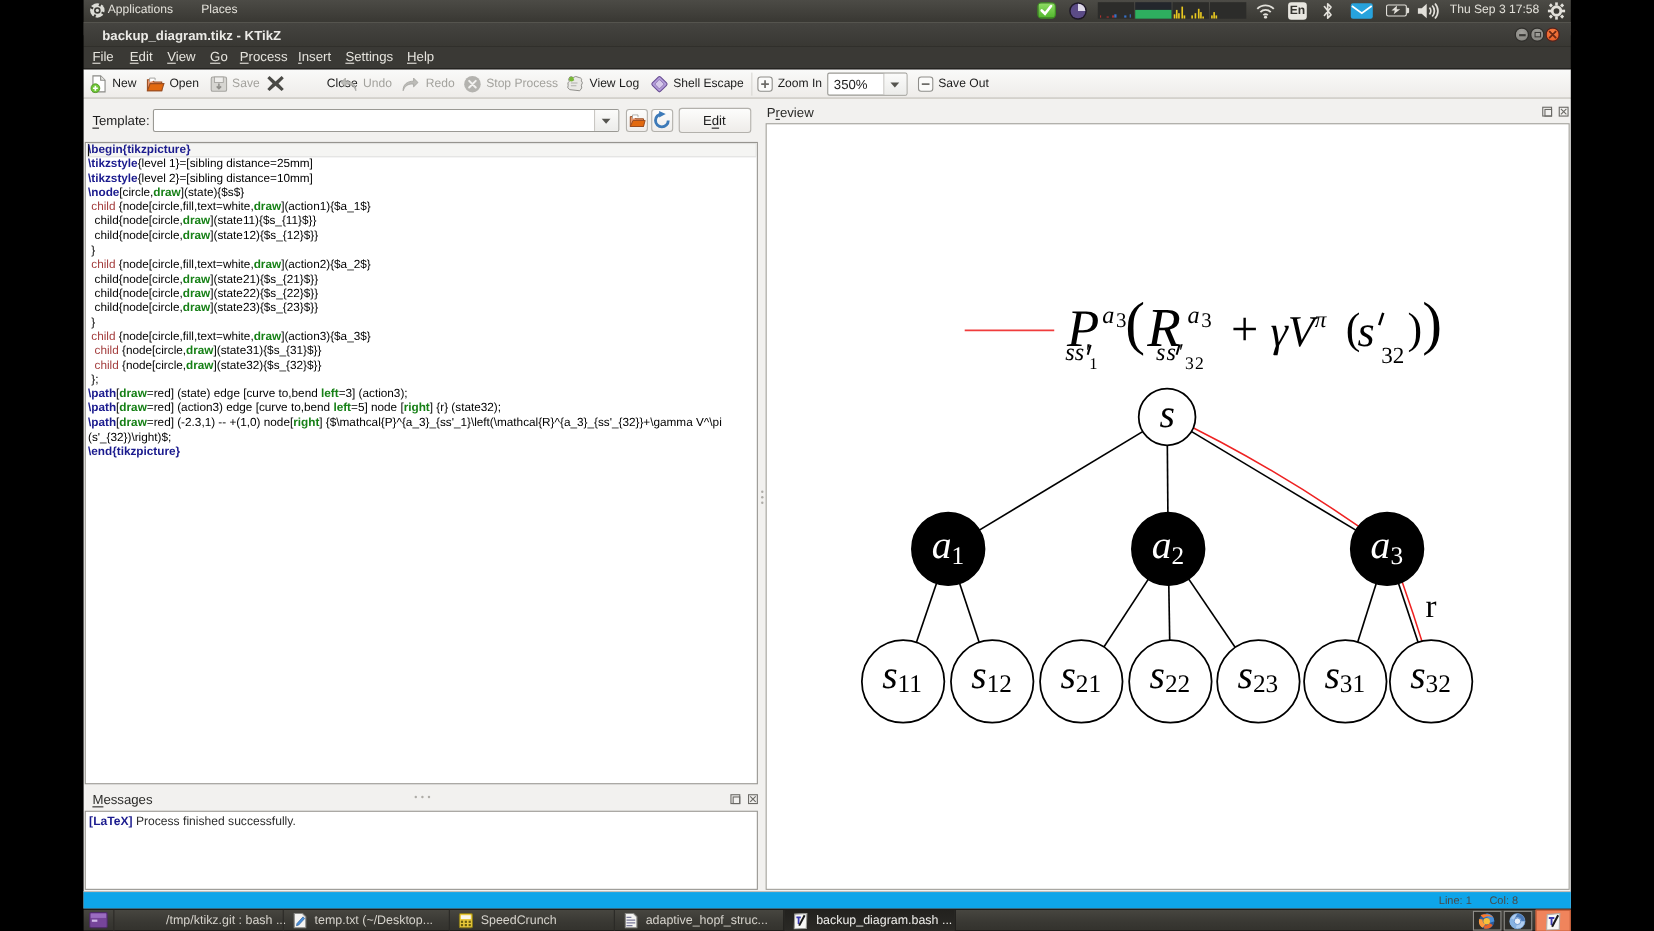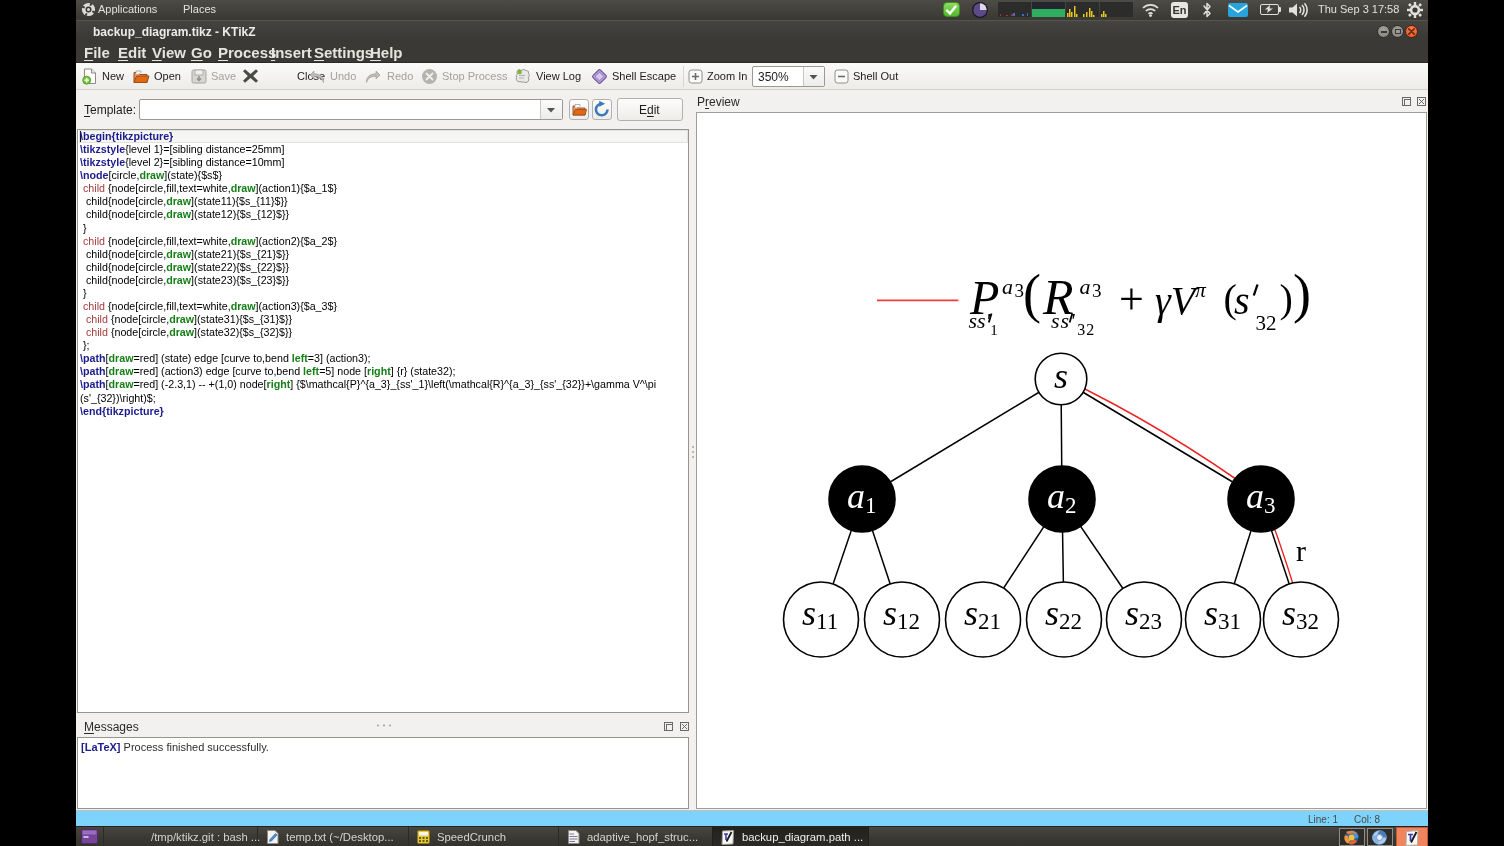--- a/index.html
+++ b/index.html
@@ -6,25 +6,25 @@
     font-family:"Liberation Sans",sans-serif;}
   .abs{position:absolute;}
   #panel-top{left:76px;top:0;width:1352px;height:32px;
     background:linear-gradient(#4c4b46,#3b3a35 55%,#353430);color:#dfddd6;}
   #titlebar{left:76px;top:20px;width:1352px;height:22px;
     background:linear-gradient(#454440,#3c3b37 70%,#393833);border-top:1px solid #55544e;box-sizing:border-box;}
   #menubar{left:76px;top:42px;width:1352px;height:20px;background:#3a3935;}
   #toolbar{left:76px;top:62px;width:1352px;height:28px;
     background:linear-gradient(#fafaf9,#eeece9);border-top:1px solid #2b2a27;border-bottom:1px solid #d4d1cb;box-sizing:border-box;}
   #midbg{left:76px;top:90px;width:1352px;height:736px;background:#f2f1ef;}
-  #statusbar{left:76px;top:810px;width:1352px;height:16px;background:#7dd3fc;border-top:1px solid #c2bfba;box-sizing:border-box;}
+  #statusbar{left:76px;top:810px;width:1352px;height:16px;background:#0ea5e9;border-top:1px solid #c2bfba;box-sizing:border-box;}
   #taskbar{left:76px;top:826px;width:1352px;height:20px;
     background:linear-gradient(#474640,#393833 60%,#33322d);border-top:1px solid #23221f;box-sizing:border-box;}
   .ptxt{position:absolute;font-size:11px;color:#e3e1da;}
-  .mitem{position:absolute;font-size:15px;color:#e6e4de;font-weight:bold;}
+  .mitem{position:absolute;font-size:12px;color:#e6e4de;}
   .mitem u{text-decoration-thickness:1px;text-underline-offset:2px;}
   .tbtn{position:absolute;top:0;height:26px;display:flex;align-items:center;font-size:11px;color:#1c1c1c;}
   .tbtn.dis{color:#a3a29d;}
   .tlabel{margin-left:4px;}
   
   #editor{left:77px;top:129px;width:612px;height:584px;background:#fff;border:1px solid #96948f;box-sizing:border-box;padding-left:44px;}
   #edpre{position:absolute;left:2px;top:0px;margin:0;font-family:"Liberation Sans",sans-serif;
     font-size:10.7px;line-height:13.08px;white-space:pre;color:#000;letter-spacing:0px;}
   .kw{color:#1b1b8e;font-weight:bold;}
   .gr{color:#168016;font-weight:bold;}
@@ -255,21 +255,21 @@
      <div style="position:absolute;left:5px;top:3px;font-size:12px;color:#1c1c1c;">350%</div>
      <div style="position:absolute;right:0;top:0;width:20px;height:19px;border-left:1px solid #c9c7c3;background:linear-gradient(#fbfbfa,#ececea);"><svg width="19" height="19">
           <path d="M5.5 8 L13.5 8 L9.5 12.5 Z" fill="#55544f"></path>
         </svg></div>
   </div>
   <div class="tbtn" style="left:758px;">
     <svg width="15" height="15" viewBox="0 0 15 15">
         <rect x="1" y="1" width="13" height="13" rx="2.5" fill="#fbfbfa" stroke="#8f8e8a"></rect>
         <path d="M4 7.5 L11 7.5" stroke="#6e6d69" stroke-width="1.6"></path>
       </svg>
-    <span class="tlabel">Shell Out</span>
+    <span class="tlabel">Save Out</span>
     </div>
 </div>
 <div id="midbg" class="abs"></div>
 
 <div class="abs" style="left:84px;top:103px;font-size:12px;color:#1c1c1c;"><u style="text-decoration-thickness:1px;text-underline-offset:2px;">T</u>emplate:</div>
 <div class="abs" style="left:139px;top:99px;width:424px;height:21px;background:#fff;border:1px solid #9a9994;border-radius:2px;box-sizing:border-box;">
   <div style="position:absolute;right:0;top:0;width:21px;height:19px;border-left:1px solid #c9c7c3;background:linear-gradient(#fbfbfa,#ececea);"><svg width="20" height="19">
         <path d="M6 8 L14 8 L10 12.5 Z" fill="#55544f"></path>
       </svg></div>
 </div>
@@ -469,21 +469,21 @@
         <path d="M2.5 4 L7 4 M2.5 6.5 L10.5 6.5 M2.5 9 L10.5 9 M2.5 11.5 L8 11.5" stroke="#7a7a9a" stroke-width="1"></path>
       </svg>
     <span class="tktxt">adaptive_hopf_struc...</span>
     </div>
   <div class="tkbtn active" style="left:636px;width:157px;">
     <svg style="margin-left:8px" width="14" height="15" viewBox="0 0 14 15">
         <path d="M1.5 1 L12.5 0.5 L12 14 L1 14.5 Z" fill="#f8f8f6" stroke="#9a9a96"></path>
         <path d="M3 4 L7 4 M5 4 L5 10" stroke="#3a3ab0" stroke-width="1.6"></path>
         <path d="M10.5 2 L5.5 11.5" stroke="#1a1a1a" stroke-width="1.8"></path>
       </svg>
-    <span class="tktxt" style="color:#f0efec;">backup_diagram.path ...</span>
+    <span class="tktxt" style="color:#f0efec;">backup_diagram.bash ...</span>
     </div>
 
   <div class="abs" style="left:1263px;top:1px;width:26px;height:18px;background:#2e2d29;border:1px solid #8f8e89;box-sizing:border-box;">
       <svg style="position:absolute;left:4px;top:1px" width="15" height="15" viewBox="0 0 15 15">
         <circle cx="7.5" cy="7.5" r="7" fill="#2a5a9a"></circle>
         <path d="M7.5 0.5 A7 7 0 0 1 14.5 7.5 L10 9 A3.5 3.5 0 0 0 5 4.5 Z" fill="#4a90d9"></path>
         <path d="M0.8 5.5 A7 7 0 0 0 4 13.5 L6.5 10.2 A3.5 3.5 0 0 1 4 5.8 Z" fill="#ff9a3c"></path>
         <path d="M5 14 A7 7 0 0 0 13 11 L9.8 9.2 A3.5 3.5 0 0 1 5.5 11 Z" fill="#e8632a"></path>
         <circle cx="7.5" cy="7.5" r="3" fill="#f8c03a"></circle>
         <path d="M2 2 C5 0.5, 11 0.5, 13.5 4 C10 2.5, 7 2.5, 4.5 4.5 Z" fill="#ff7a2a"></path>

